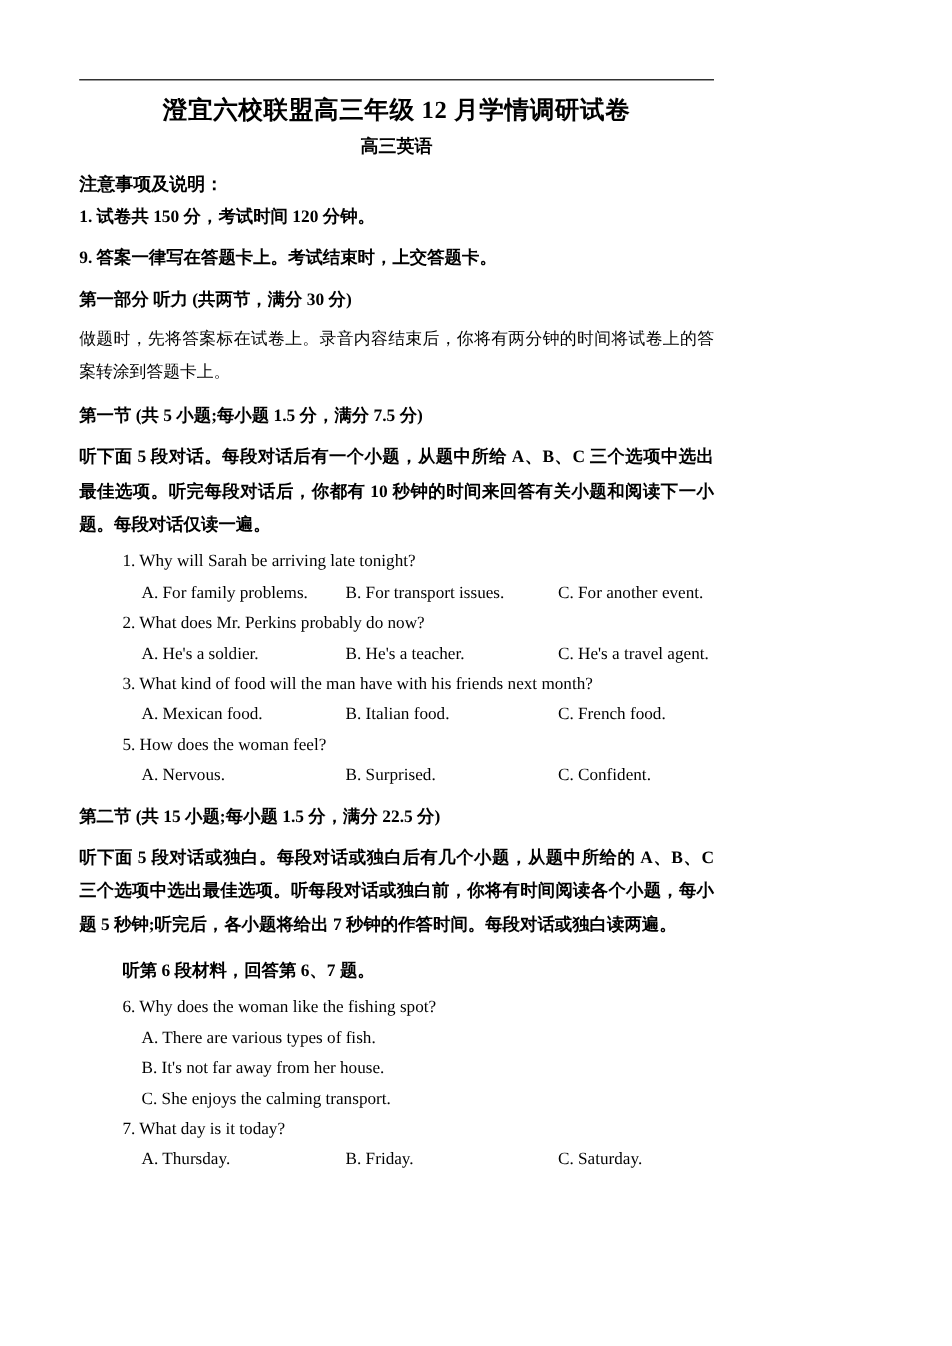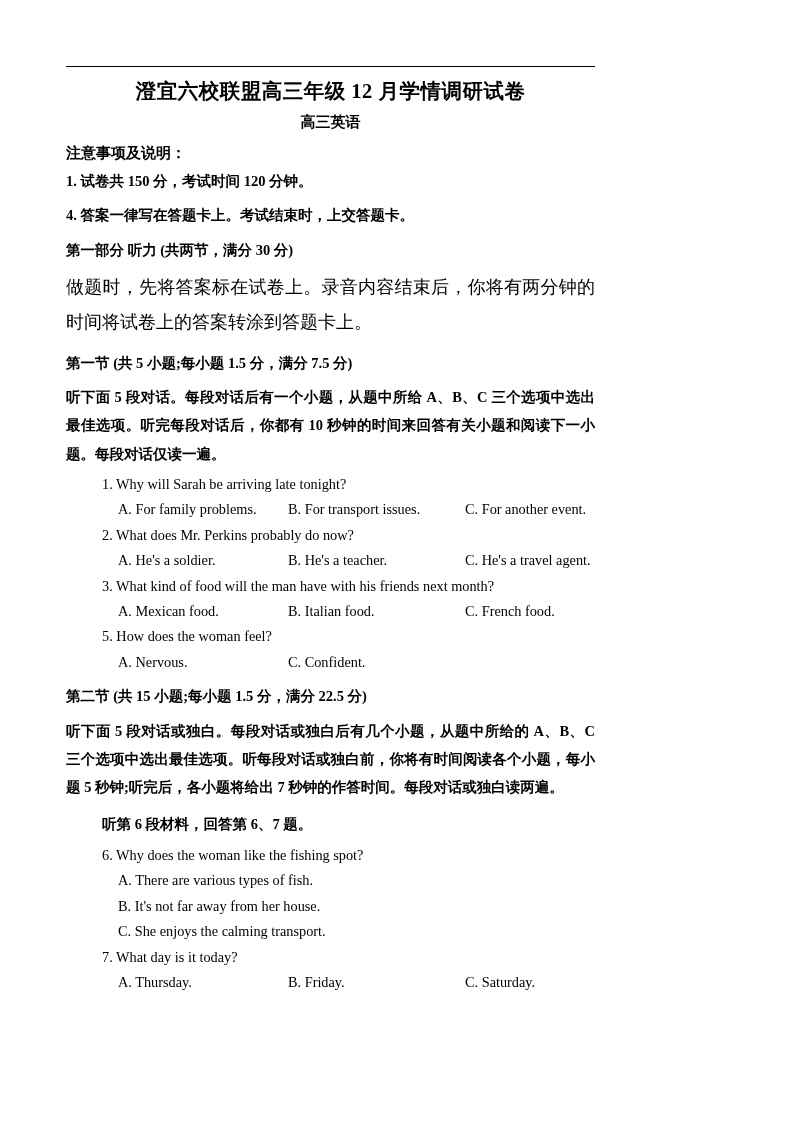--- a/index.html
+++ b/index.html
@@ -53,21 +53,21 @@
     margin-bottom: 12px;
     line-height: 1.5;
   }
   .sec-head {
     font-size: 14.5px;
     font-weight: bold;
     margin-bottom: 8px;
     line-height: 1.6;
   }
   .para {
-    font-size: 18px;
+    font-size: 14px;
     line-height: 1.95;
     margin-bottom: 4px;
     text-align: justify;
   }
   .para-b {
     font-size: 14.5px;
     line-height: 1.95;
     margin-bottom: 4px;
     font-weight: bold;
     text-align: justify;
@@ -113,21 +113,21 @@
 
 <div class="page">
 
   <div class="top-rule"></div>
 
   <h1 class="doc-title">澄宜六校联盟高三年级 12 月学情调研试卷</h1>
   <h2 class="doc-subtitle">高三英语</h2>
 
   <p class="note-head">注意事项及说明：</p>
   <p class="bold-line">1. 试卷共 150 分，考试时间 120 分钟。</p>
-  <p class="bold-line">4. 答案一律写在答题卡上。考试结束时，上交答题卡。</p>
+  <p class="bold-line">9. 答案一律写在答题卡上。考试结束时，上交答题卡。</p>
 
   <p class="sec-head">第一部分 听力 (共两节，满分 30 分)</p>
   <p class="para">做题时，先将答案标在试卷上。录音内容结束后，你将有两分钟的时间将试卷上的答案转涂到答题卡上。</p>
 
   <p class="sec-head mt6">第一节 (共 5 小题;每小题 1.5 分，满分 7.5 分)</p>
   <p class="para-b">听下面 5 段对话。每段对话后有一个小题，从题中所给 A、B、C 三个选项中选出最佳选项。听完每段对话后，你都有 10 秒钟的时间来回答有关小题和阅读下一小题。每段对话仅读一遍。</p>
 
   <div class="q-block">
 
     <div>
@@ -167,20 +167,21 @@
     </div>
 
 
     <div>
       <p class="q-line">
         <span>5.</span>
         <span>How does the woman feel?</span>
       </p>
       <p class="opt-row">
         <span class="opt opt-a">A. Nervous.</span>
+        <span class="opt opt-b">B. Surprised.</span>
         <span class="opt opt-c">C. Confident.</span>
       </p>
     </div>
 
   </div>
 
   <p class="sec-head mt10">第二节 (共 15 小题;每小题 1.5 分，满分 22.5 分)</p>
   <p class="para-b">听下面 5 段对话或独白。每段对话或独白后有几个小题，从题中所给的 A、B、C 三个选项中选出最佳选项。听每段对话或独白前，你将有时间阅读各个小题，每小题 5 秒钟;听完后，各小题将给出 7 秒钟的作答时间。每段对话或独白读两遍。</p>
 
   <p class="listen-cue">听第 6 段材料，回答第 6、7 题。</p>

